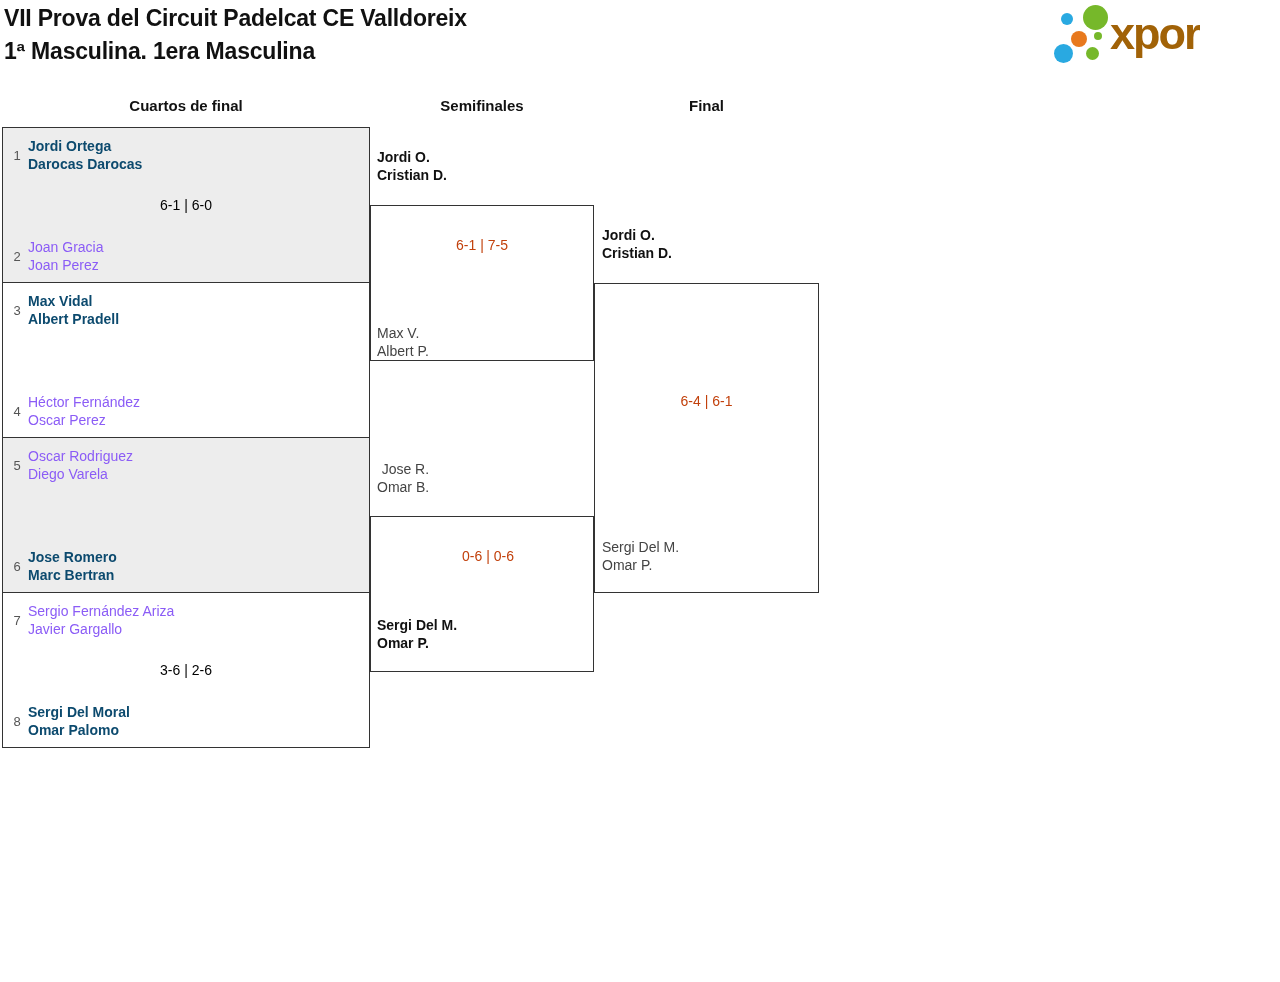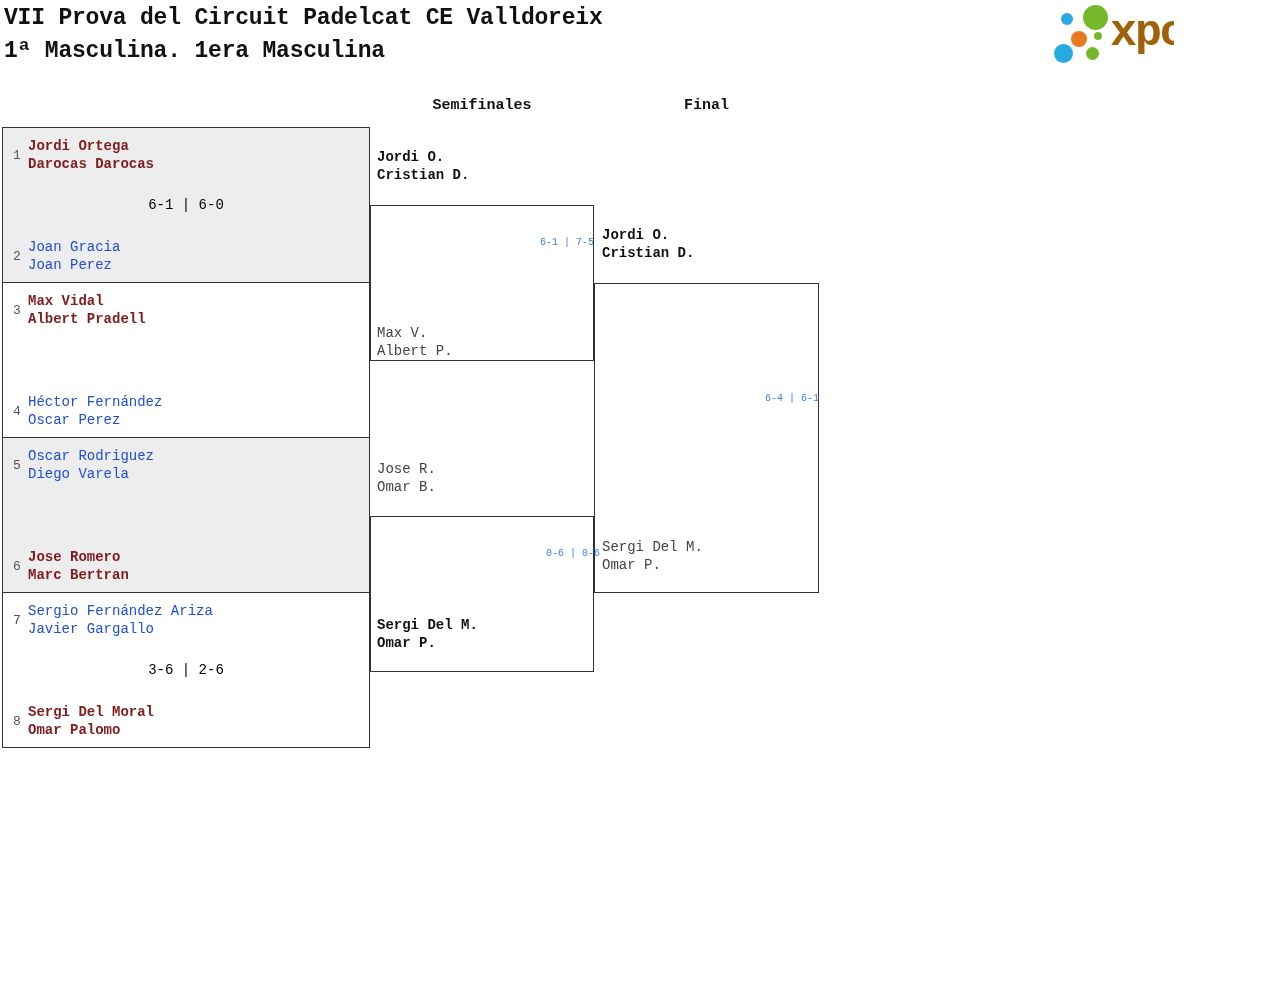--- a/index.html
+++ b/index.html
@@ -1,18 +1,18 @@
 <!DOCTYPE html>
 <html><head>
 <meta charset="utf-8">
 <style>
   html,body { margin:0; padding:0; background:#fff; }
   .page {
     position:relative; width:1174px; height:982px; background:#ffffff;
-    font-family:Liberation Mono, monospace; color:#111; overflow:hidden;
+    font-family:Liberation Sans, sans-serif; color:#111; overflow:hidden;padding-left:26px;
   }
   
   .title {
     position:absolute; left:4px; top:2px;
     font-size:23px; font-weight:700; line-height:33px; color:#111;
     letter-spacing:-0.2px;
   }
   
   .logo { position:absolute; left:1050px; top:0; width:230px; height:78px; }
   .dot { position:absolute; border-radius:50%; }
@@ -45,22 +45,22 @@
   .team-row {
     position:absolute; left:5px; right:6px;
     display:flex; align-items:center;
   }
   .team-row.top    { top:9px; }
   .team-row.bottom { bottom:8px; }
   .seed {
     width:18px; flex:0 0 18px; text-align:center;
     font-size:13px; color:#555;
   }
-  .names { margin-left:2px; font-size:14px; line-height:18px; color:#1d4ed8; }
-  .names.winner { font-weight:700; color:#7f1d1d; }
+  .names { margin-left:2px; font-size:14px; line-height:18px; color:#8b5cf6; }
+  .names.winner { font-weight:700; color:#0c4a6e; }
   .score {
     position:absolute; left:0; right:0; top:50%; transform:translateY(-50%);
     text-align:center; font-size:14px; color:#000000;
   }
   
   .rd-box {
     position:absolute; border:1px solid #333; box-sizing:border-box;
     background:transparent;
   }
   .sf1-box   { left:370px; top:205px; width:224px; height:156px; }
@@ -71,21 +71,21 @@
     position:absolute; font-size:14px; line-height:18px; color:#444;
   }
   .rd-team.winner { font-weight:700; color:#111; }
   .sf1-t1 { left:377px; top:148px; }
   .sf1-t2 { left:377px; top:304px;margin-top:20px; }
   .sf2-t1 { left:377px; top:460px;text-align:right; }
   .sf2-t2 { left:377px; top:616px; }
   .f-t1   { left:602px; top:226px; }
   .f-t2   { left:602px; top:538px; }
   .rd-score {
-    position:absolute; text-align:right; font-size:10px; color:#3b82f6;
+    position:absolute; text-align:center; font-size:14px; color:#c2410c;
   }
   .sf1-score { left:370px; width:224px; top:237px; }
   .sf2-score { left:376px; width:224px; top:548px; }
   .f-score   { left:594px; width:225px; top:393px; }
 </style>
 </head>
 <body>
 
 <div class="page">
 
@@ -97,20 +97,21 @@
   <div class="logo">
     <span class="dot dot-blue-small"></span>
     <span class="dot dot-green-big"></span>
     <span class="dot dot-orange"></span>
     <span class="dot dot-green-tiny"></span>
     <span class="dot dot-blue-med"></span>
     <span class="dot dot-green-small"></span>
     <span class="logo-text">xporty</span>
   </div>
 
+  <div class="round-header rh-qf">Cuartos de final</div>
   <div class="round-header rh-sf">Semifinales</div>
   <div class="round-header rh-f">Final</div>
 
   <div class="qf-box alt qf1">
     <div class="team-row top">
       <span class="seed">1</span>
       <div class="names winner">
         <div>Jordi Ortega</div>
         <div>Darocas Darocas</div>
       </div>

